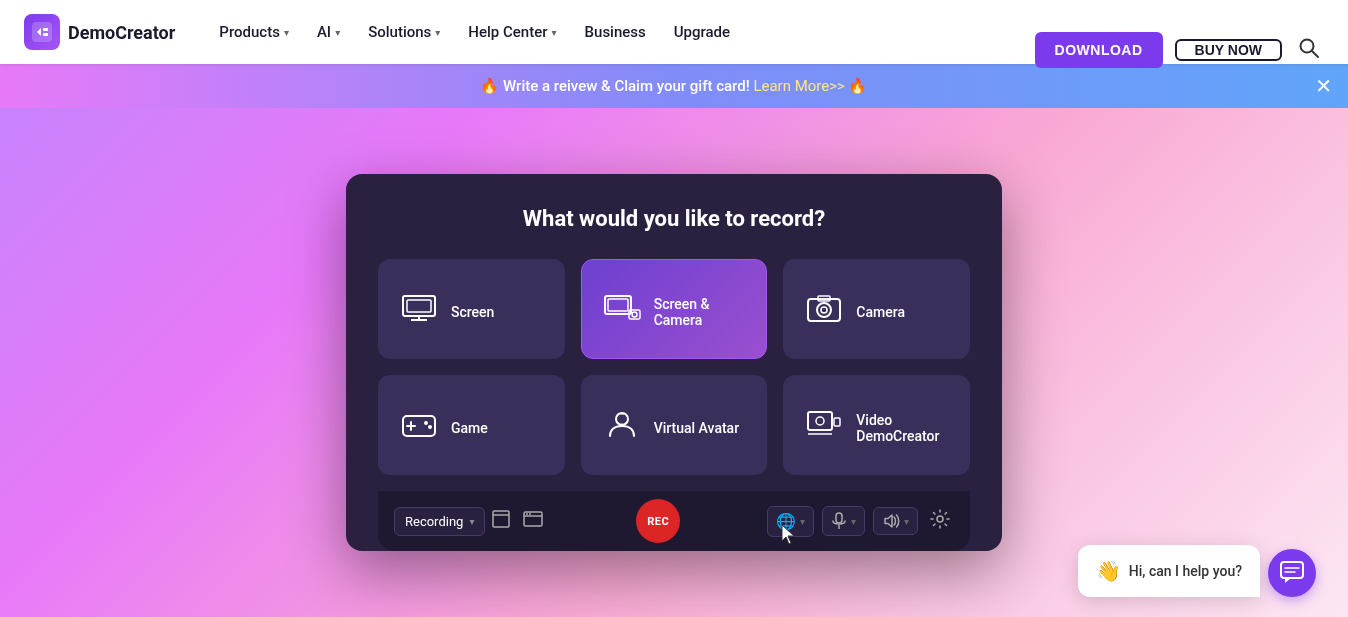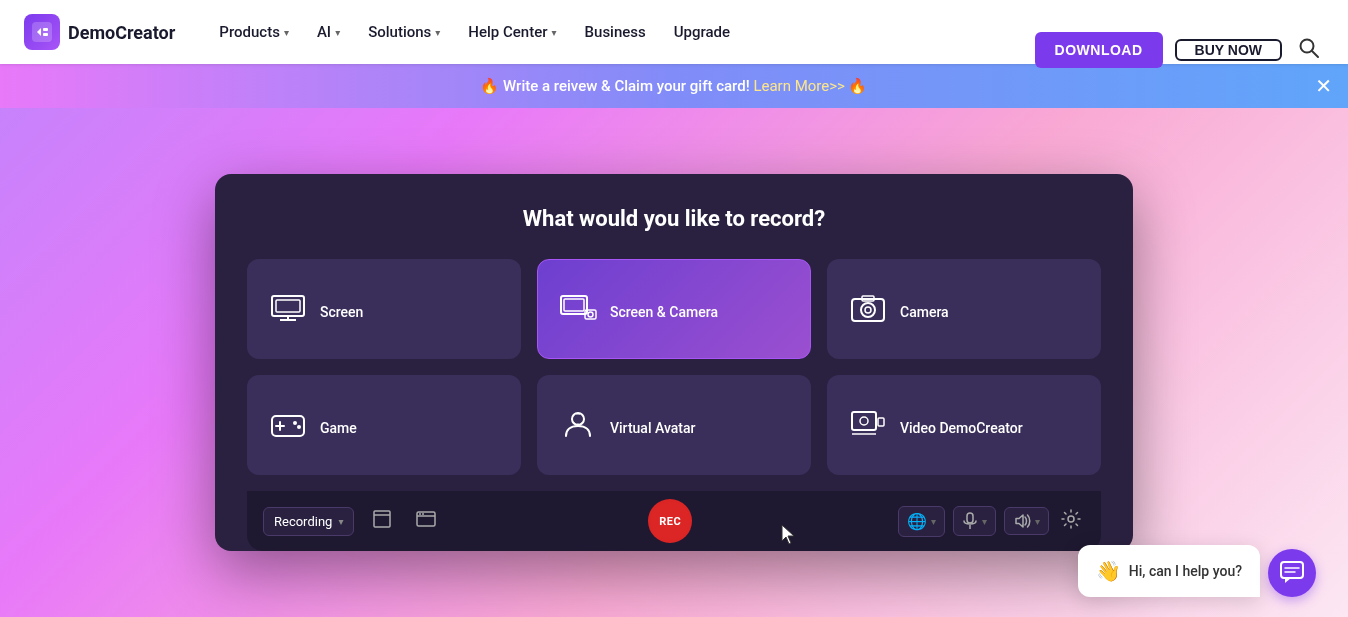--- a/index.html
+++ b/index.html
@@ -140,21 +140,21 @@
       align-items: center;
       padding: 20px;
       height: calc(617px - 64px - 44px);
       position: relative;
     }
 
     
     .recorder-modal {
       background: #2a2140;
       border-radius: 16px;
-      width: 918px;
+      width: 656px;
       padding: 32px 32px 0;
       box-shadow: 0 20px 60px rgba(0,0,0,0.4);
       position: relative;
     }
     .recorder-title {
       text-align: center;
       color: white;
       font-size: 22px;
       font-weight: 700;
       margin-bottom: 28px;
@@ -195,21 +195,20 @@
     }
 
     
     .toolbar {
       background: #1e1830;
       border-radius: 0 0 16px 16px;
       height: 60px;
       display: flex;
       align-items: center;
       padding: 0 16px;
-      gap: 12px;
     }
     .toolbar-dropdown {
       display: flex;
       align-items: center;
       gap: 6px;
       background: #2a2140;
       border: 1px solid #4a3a6a;
       border-radius: 6px;
       padding: 6px 10px;
       color: white;

